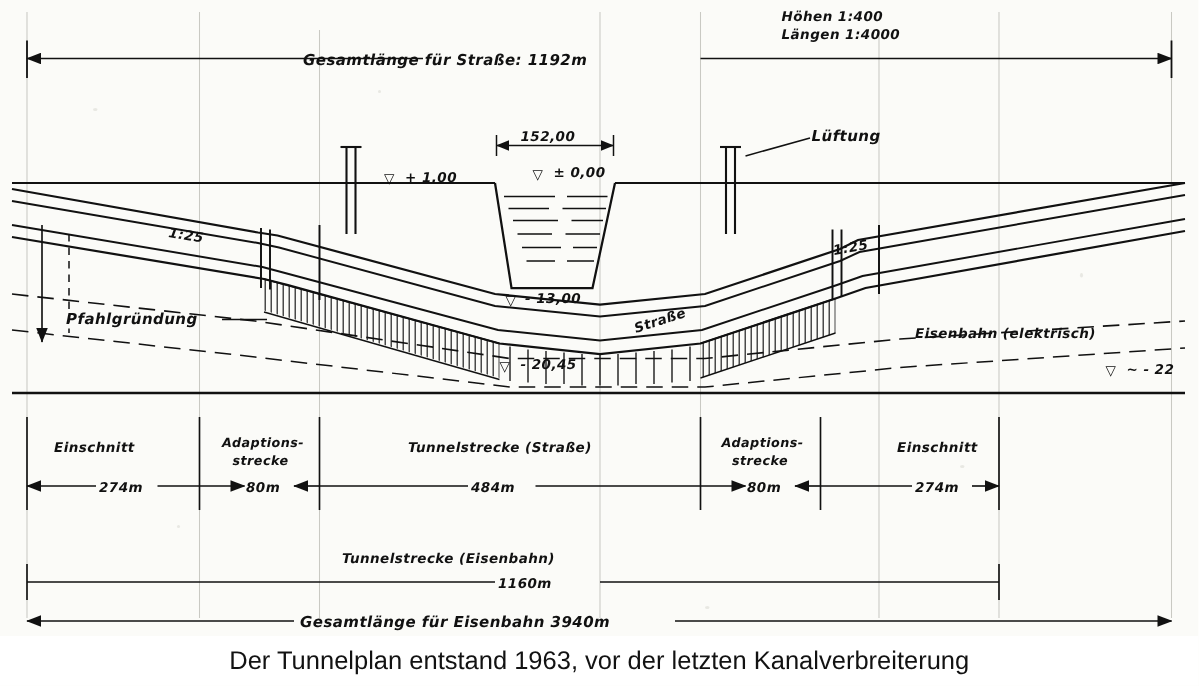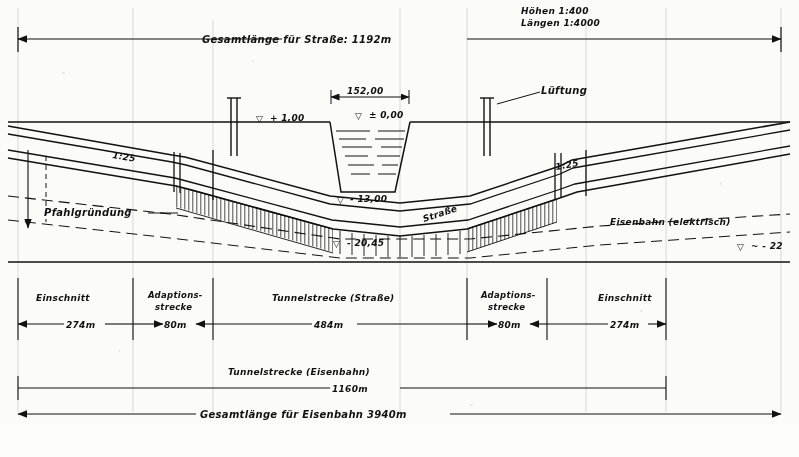--- a/index.html
+++ b/index.html
@@ -312,14 +312,17 @@
     </svg>
 
     <div class="noise-speck" style="left:62px;  top:72px;  width:3px; height:2px;"></div>
     <div class="noise-speck" style="left:252px; top:60px;  width:2px; height:2px;"></div>
     <div class="noise-speck" style="left:640px; top:310px; width:3px; height:2px;"></div>
     <div class="noise-speck" style="left:720px; top:182px; width:2px; height:3px;"></div>
     <div class="noise-speck" style="left:118px; top:350px; width:2px; height:2px;"></div>
     <div class="noise-speck" style="left:470px; top:404px; width:3px; height:2px;"></div>
   </div>
 
+  <div id="caption-bar">
+    <div id="caption-text">Der Tunnelplan entstand 1963, vor der letzten Kanalverbreiterung</div>
+  </div>
 
 </div>
 
 </body></html>

